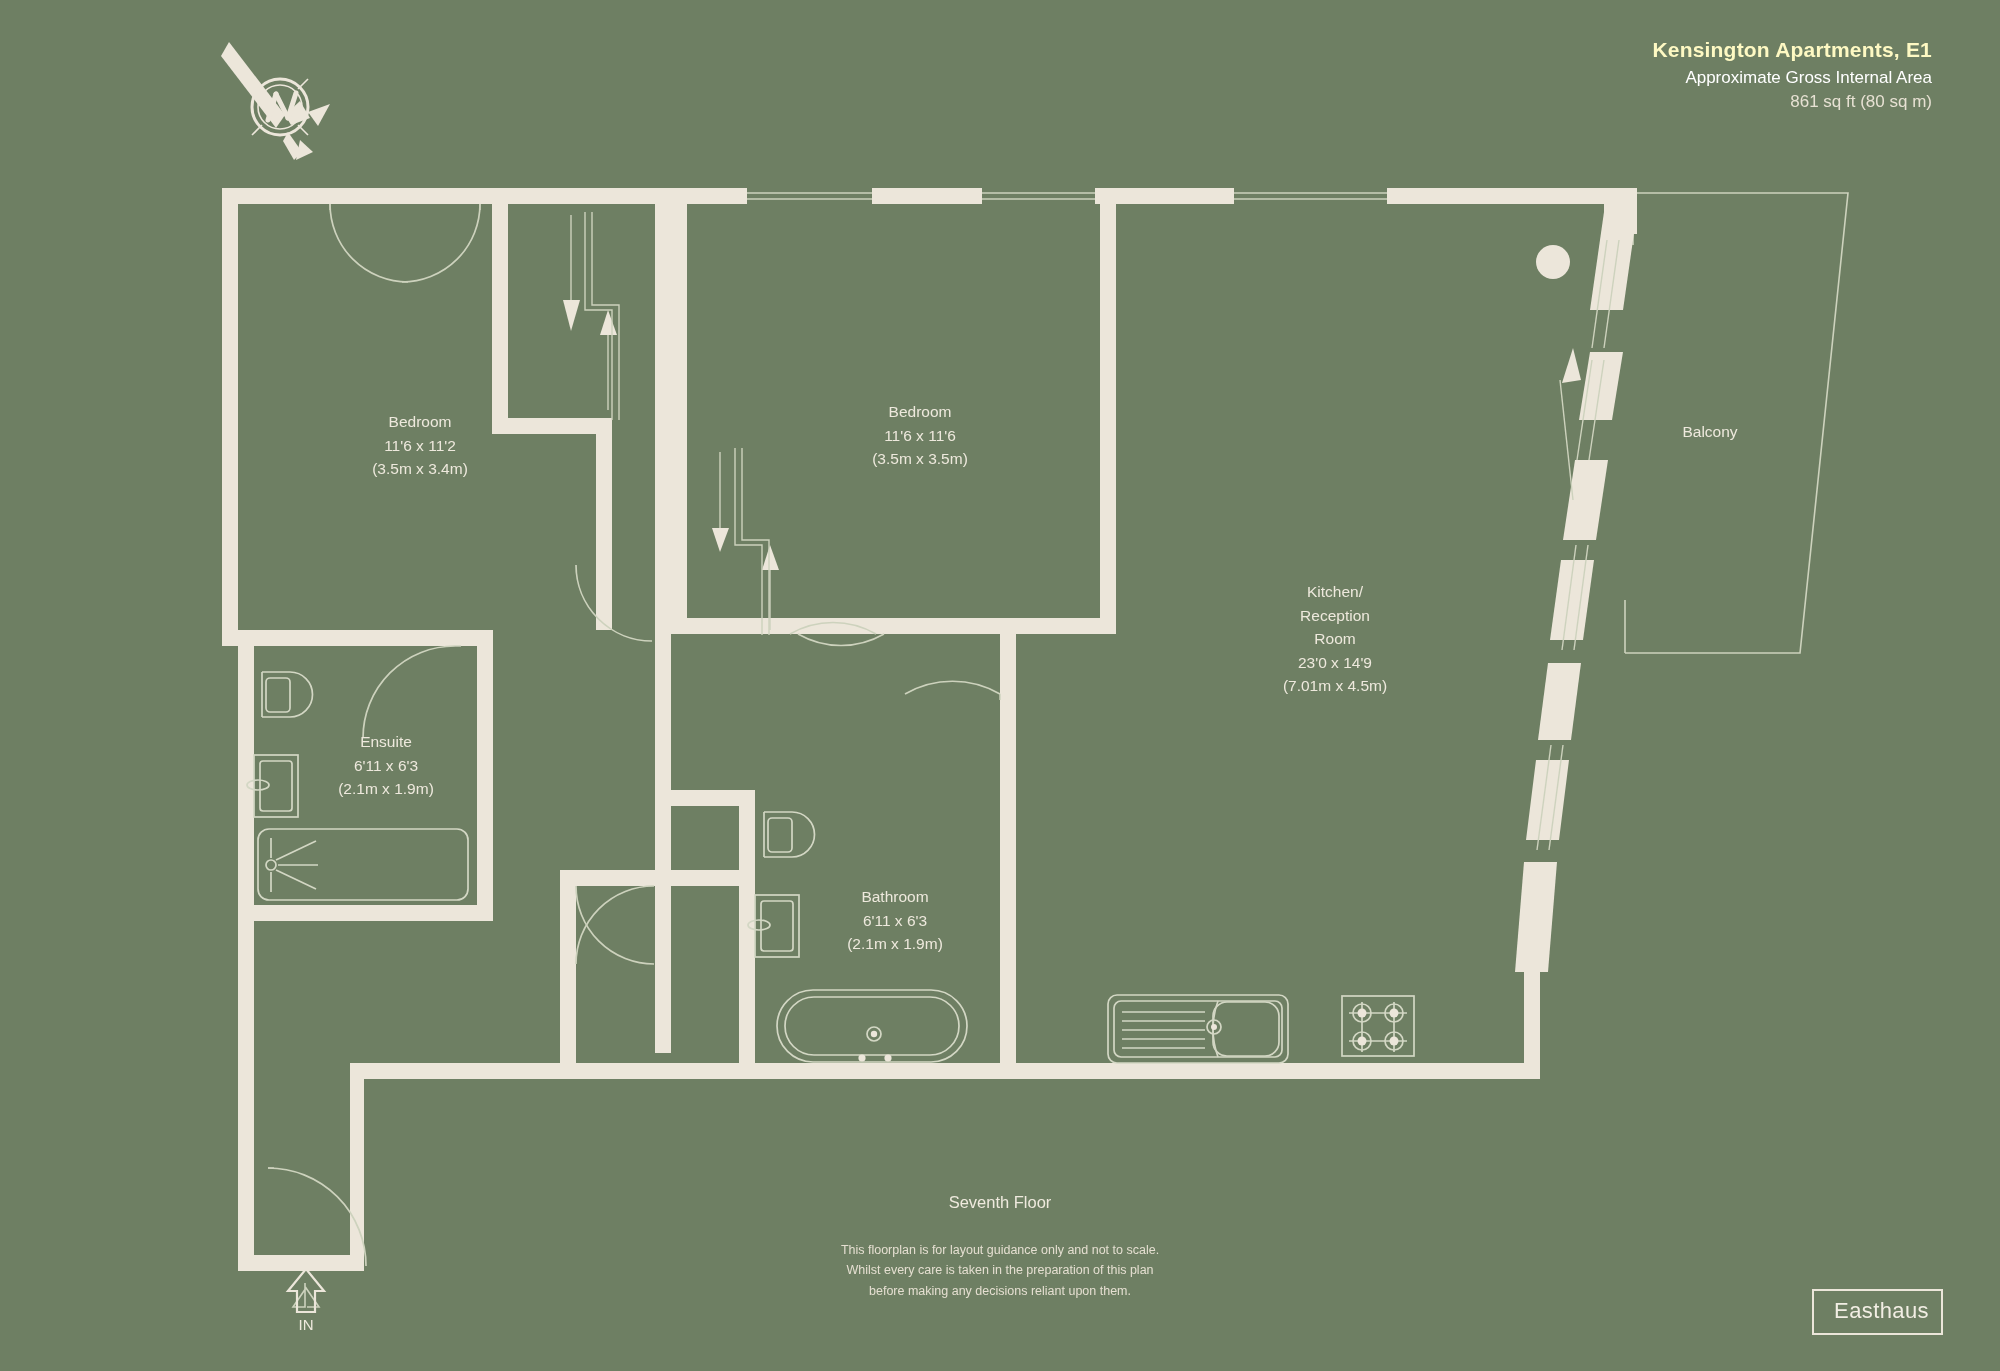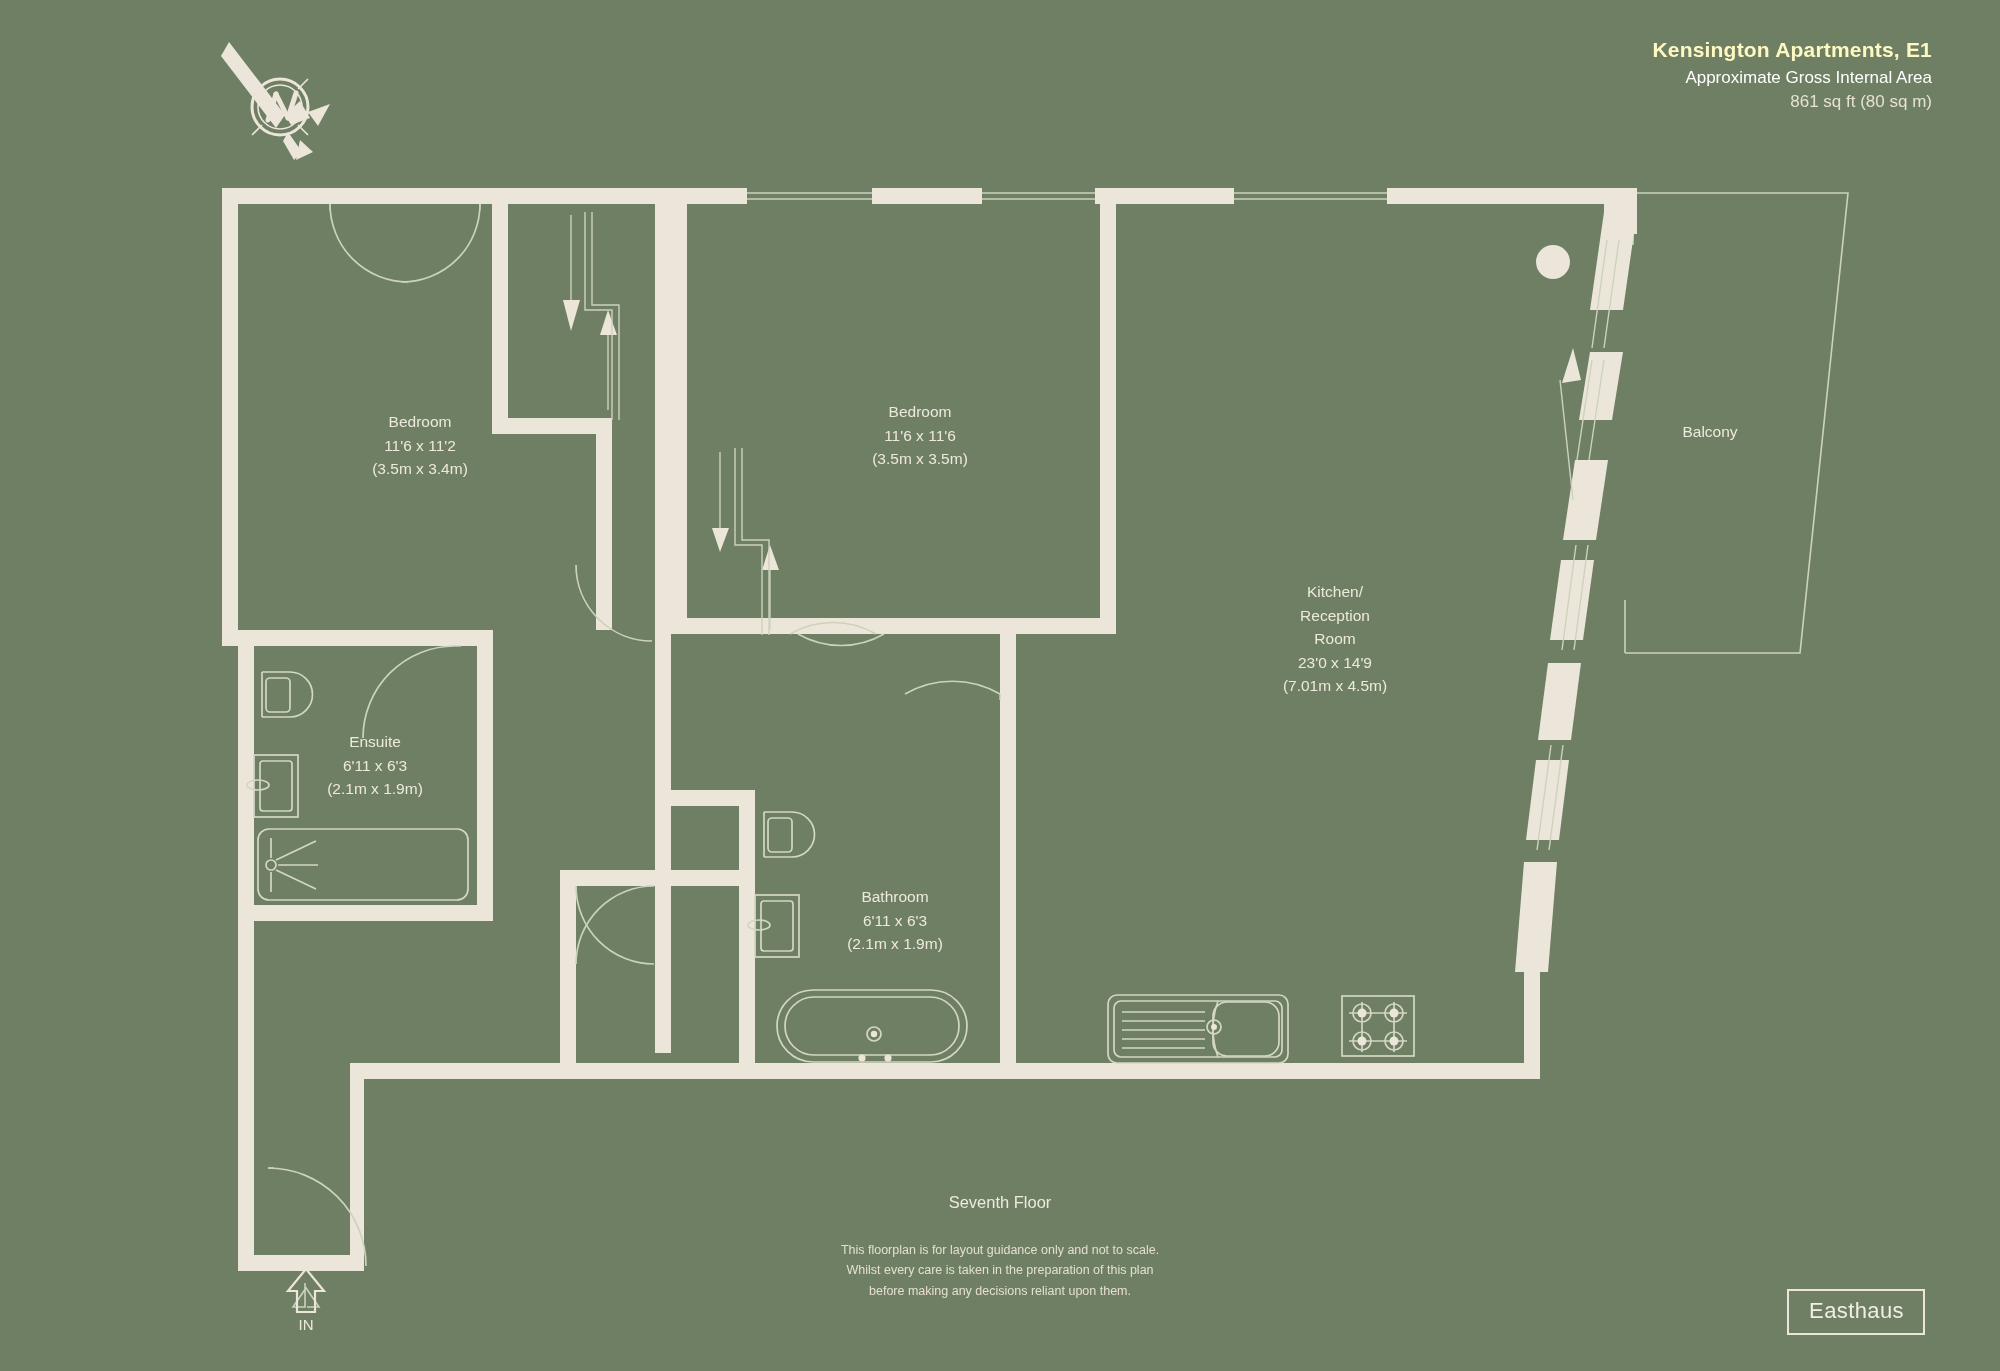--- a/index.html
+++ b/index.html
@@ -14,23 +14,23 @@
   }
   #stage{position:absolute;inset:0;}
   svg#plan{position:absolute;left:0;top:0;width:2000px;height:1371px;display:block;}
 
   .hdr{position:absolute;right:68px;top:36px;text-align:right;line-height:1.33;}
   .hdr .title{font-size:21px;font-weight:700;letter-spacing:.2px;color:#fef9c3;}
   .hdr .sub{font-size:17px;font-weight:400;color:#ffffff;margin-top:3px;}
   .hdr .sub2{font-size:17px;font-weight:400;color:#e7e1d3;margin-top:1px;}
 
   .logo{
-    position:absolute;right:75px;bottom:36px;
+    position:absolute;right:57px;bottom:36px;
     border:2px solid #ece6da;
-    padding:9px 19px 11px 20px;
+    padding:9px 12px 11px 20px;
     font-size:22px;letter-spacing:.4px;color:#f2eee4;
     line-height:1;
   }
 
   .rlabel{position:absolute;text-align:center;color:#eee9dd;line-height:1.52;pointer-events:none;}
   .rlabel .ln{display:block;font-size:15.5px;}
   .rlabel.big .ln{font-size:15.5px;}
 
   .floorname{position:absolute;left:0;right:0;text-align:center;font-size:16.5px;color:#efeade;}
   .disclaimer{position:absolute;left:0;right:0;text-align:center;font-size:12.5px;line-height:1.62;color:#e5dfd1;}
@@ -326,21 +326,21 @@
   </div>
 
   <div class="rlabel big" style="left:1200px;top:580px;width:270px;">
     <span class="ln">Kitchen/</span>
     <span class="ln">Reception</span>
     <span class="ln">Room</span>
     <span class="ln">23'0 x 14'9</span>
     <span class="ln">(7.01m x 4.5m)</span>
   </div>
 
-  <div class="rlabel" style="left:241px;top:730px;width:230px;padding-left:19px;">
+  <div class="rlabel" style="left:252px;top:730px;width:230px;padding-left:19px;">
     <span class="ln">Ensuite</span>
     <span class="ln">6'11 x 6'3</span>
     <span class="ln">(2.1m x 1.9m)</span>
   </div>
 
   <div class="rlabel" style="left:780px;top:885px;width:230px;">
     <span class="ln">Bathroom</span>
     <span class="ln">6'11 x 6'3</span>
     <span class="ln">(2.1m x 1.9m)</span>
   </div>

